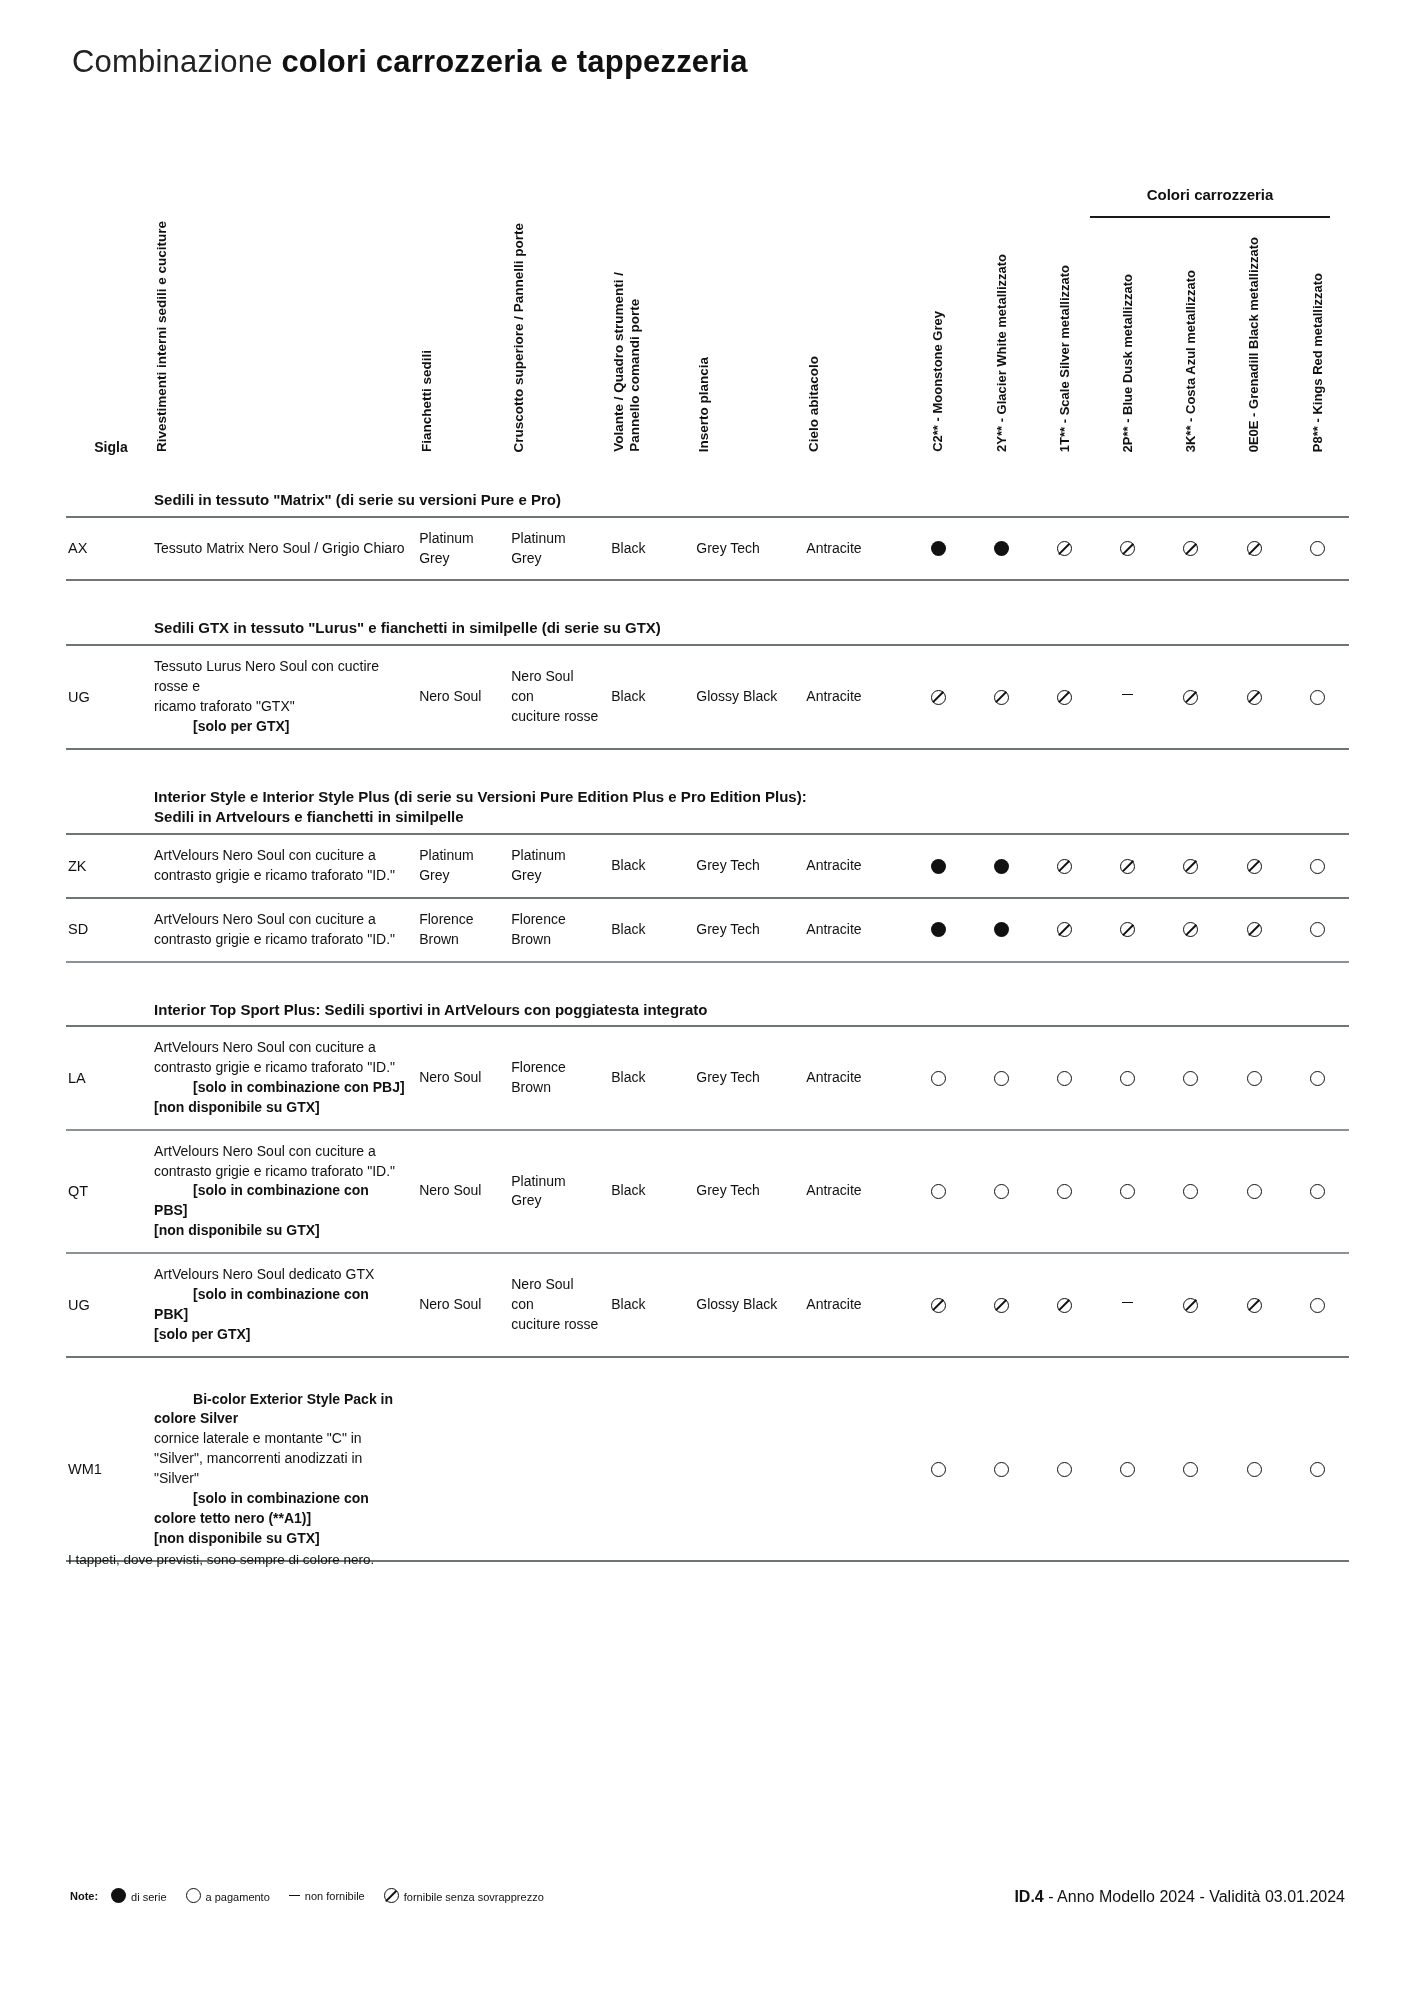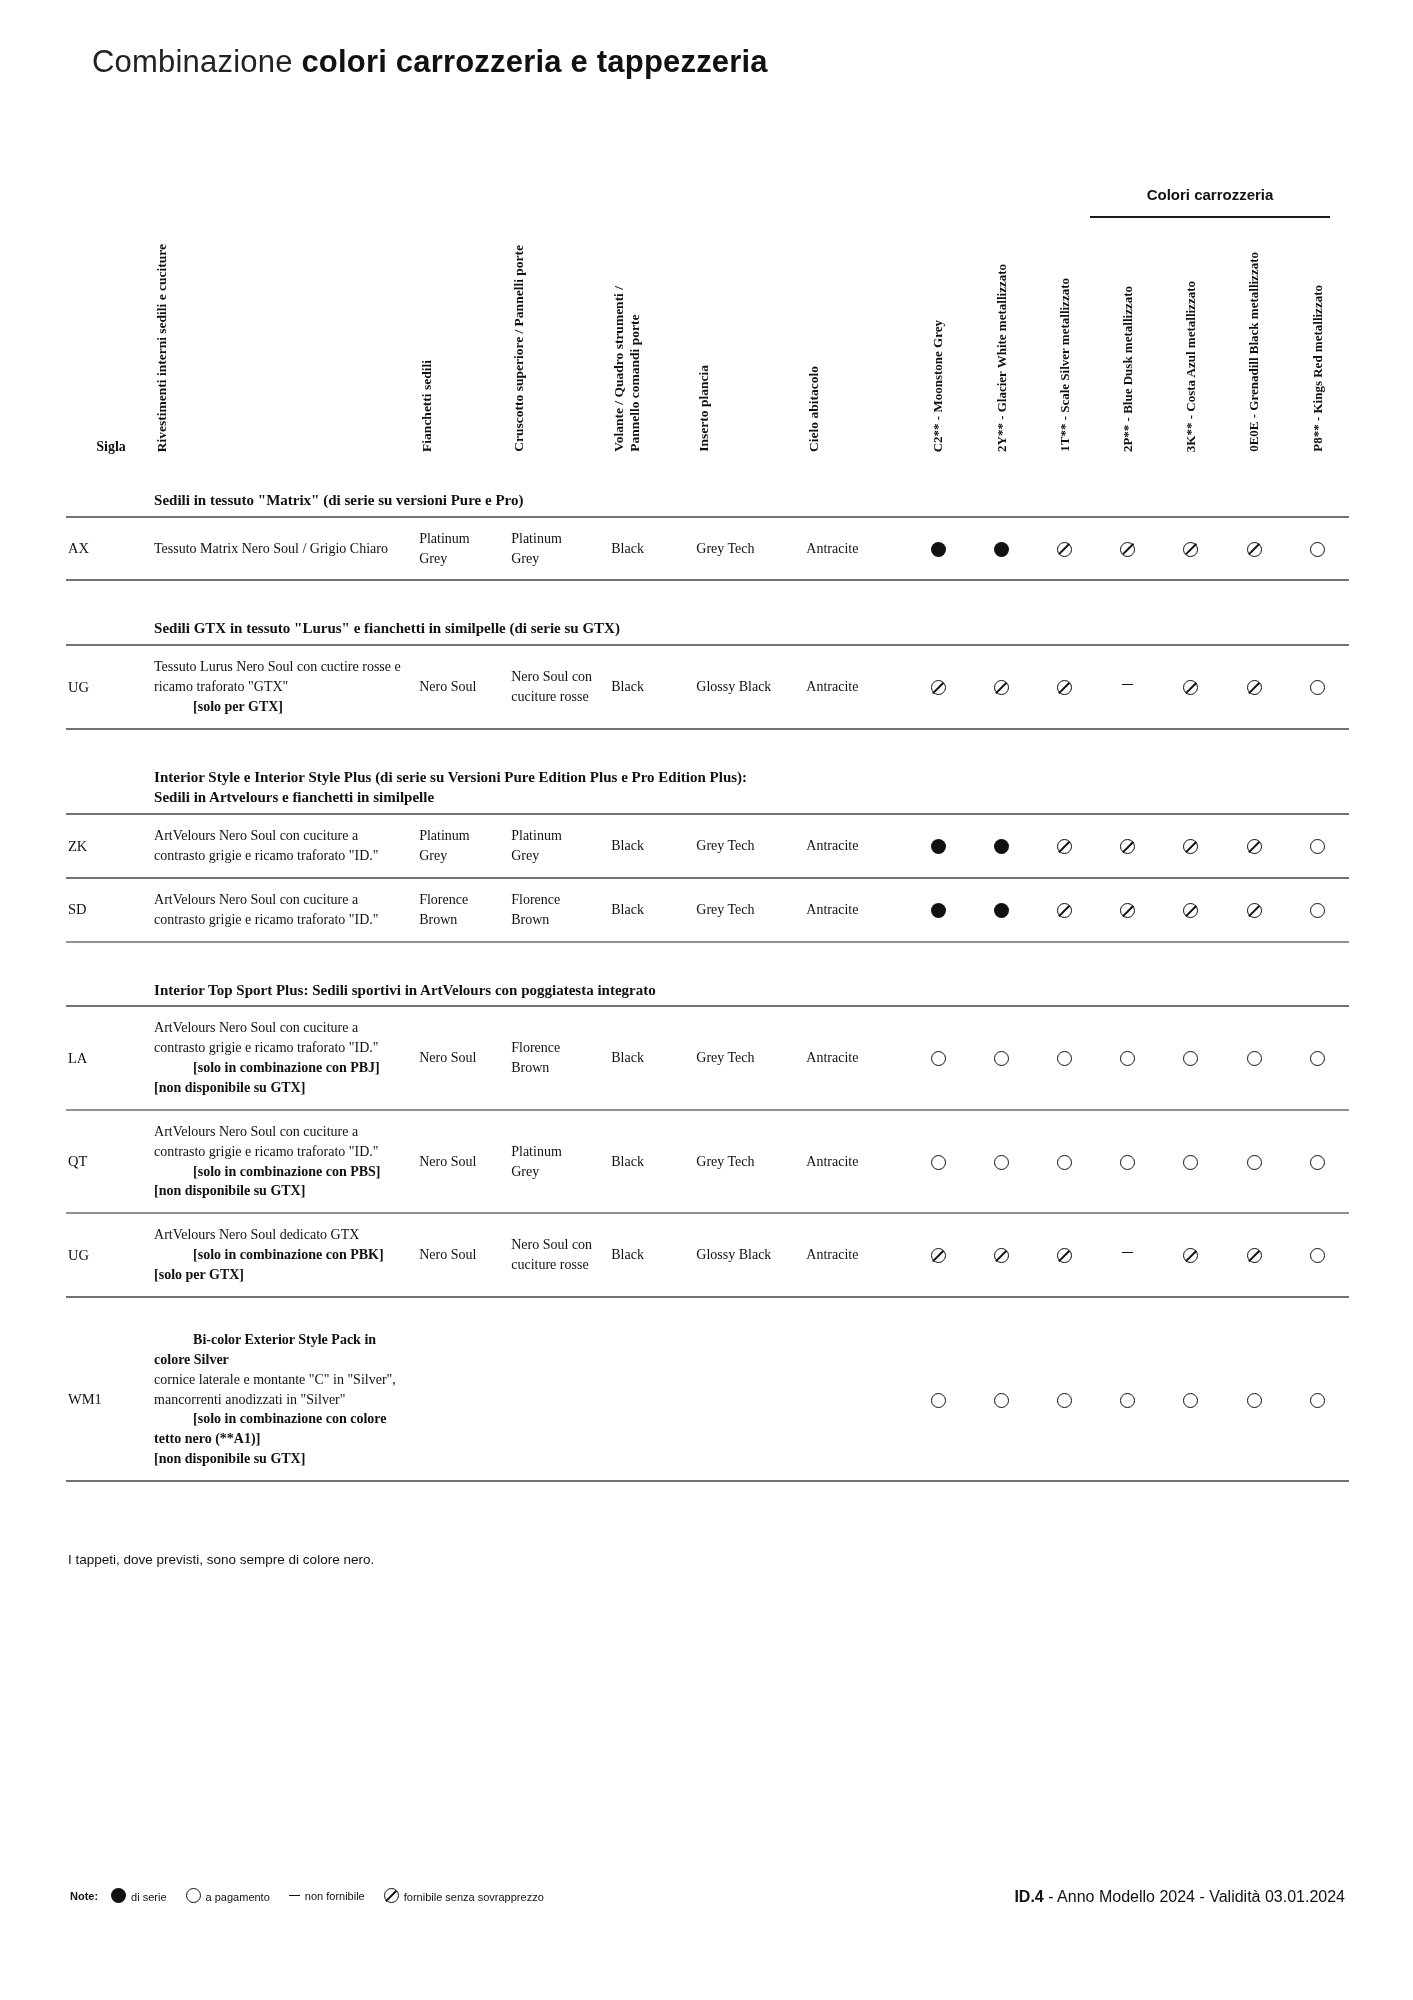--- a/index.html
+++ b/index.html
@@ -17,39 +17,37 @@
   .page { position: absolute; inset: 0; padding: 0; }
 
   
   .page-title {
     position: absolute;
     left: 72px;
     top: 44px;
     font-size: 31px;
     letter-spacing: 0.2px;
     white-space: nowrap;
-    margin-left: 20px;
   }
   .page-title .light { font-weight: 300; color: #222; }
   .page-title .bold  { font-weight: 700; color: #111; }
 
   
   .table-wrap {
     position: absolute;
     left: 66px;
     top: 190px;
     width: 1283px;
   }
 
   table.matrix {
     width: 1283px;
     border-collapse: collapse;
     table-layout: fixed;
     font-size: 13.5px;
-    font-family: Liberation Serif, serif;
   }
 
   
   col.c-sigla     { width: 88px; }
   col.c-desc      { width: 265px; }
   col.c-fianc     { width: 92px; }
   col.c-crusc     { width: 100px; }
   col.c-volante   { width: 85px; }
   col.c-inserto   { width: 110px; }
   col.c-cielo     { width: 100px; }

